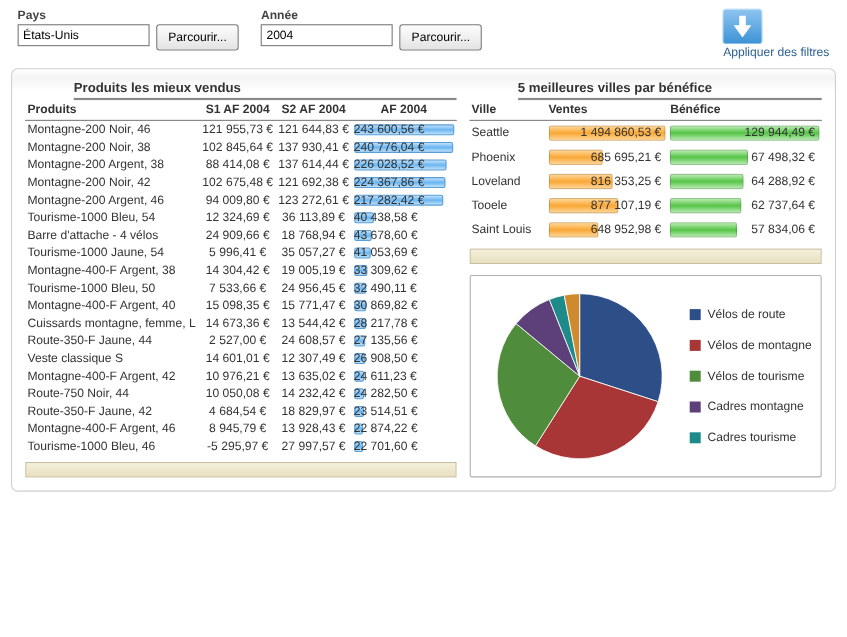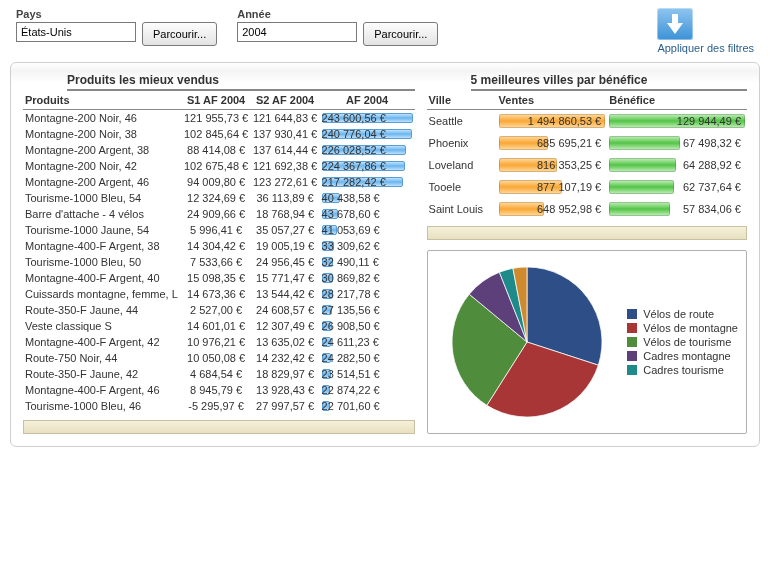--- a/index.html
+++ b/index.html
@@ -81,21 +81,21 @@
   table.cities th { text-align:left; font-weight:bold; border-bottom:1px solid #888; padding:3px 2px; }
   table.cities td { padding:3px 2px; white-space:nowrap; }
   .barcell { position:relative; height:16px; }
   .bar { position:absolute; left:0; top:1px; bottom:1px; border-radius:2px; border:1px solid rgba(0,0,0,0.15); }
   .bar.orange { background: linear-gradient(#ffd596,#f9a734,#ffd596); }
   .bar.green  { background: linear-gradient(#b7eab0,#54c445,#b7eab0); }
   .bar-label { position:absolute; right:4px; top:0; bottom:0; display:flex; align-items:center; z-index:1; }
   .scroll-placeholder { height:14px; background: linear-gradient(#f5f0da,#e8e0c0); border:1px solid #c8c0a0; margin-top:6px; }
   .chart-box { border:1px solid #b0b0b0; border-radius:2px; background:#fff; padding:8px; display:flex; gap:8px; flex:1; }
   .pie-wrap { flex:1; display:flex; align-items:center; justify-content:center; }
-  .legend { display:flex; flex-direction:column; gap:2px; justify-content:center; font-size:11px; }
+  .legend { display:flex; flex-direction:column; gap:16px; justify-content:center; font-size:11px; }
   .legend-item { display:flex; align-items:center; gap:6px; }
   .swatch { width:10px; height:10px; }
 </style>
 </head>
 <body>
 
 <div class="filters">
   <div class="filter-group">
     <span class="filter-label">Pays</span>
     <div class="filter-row">

